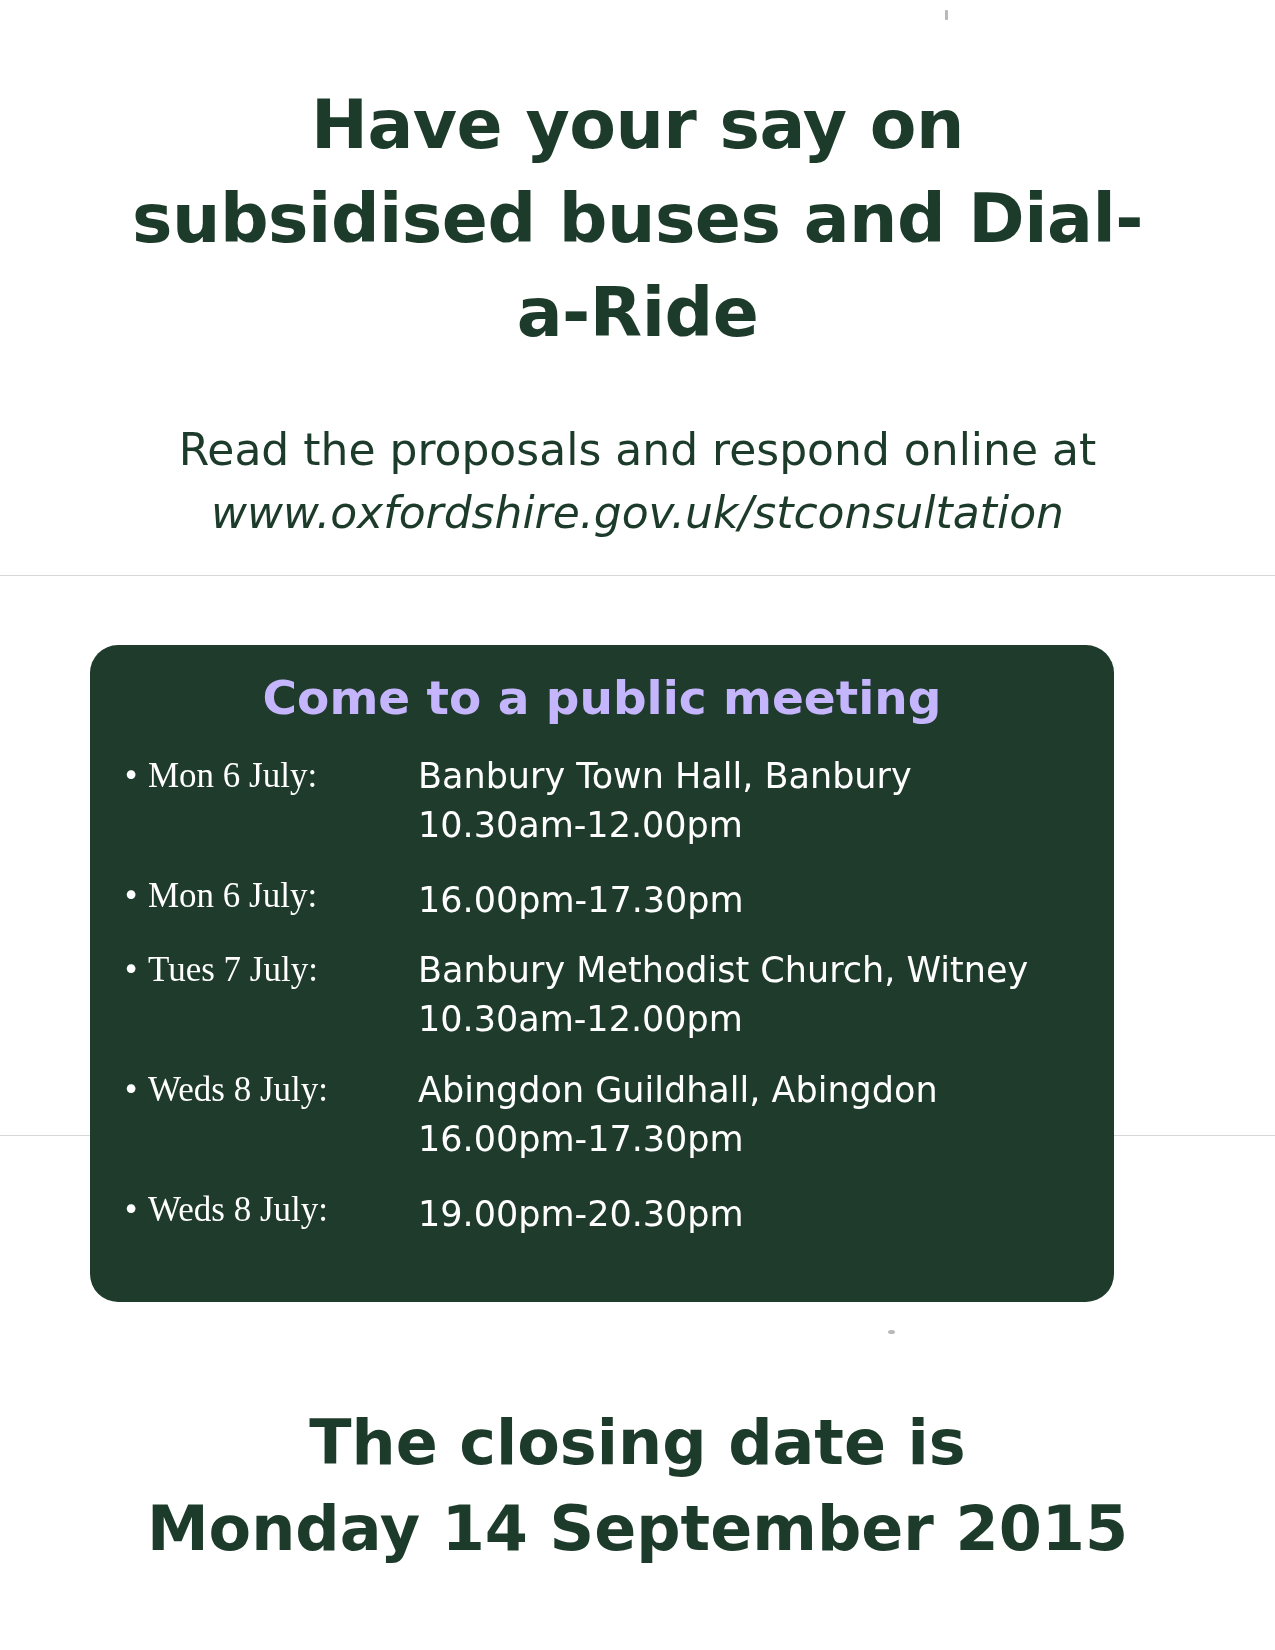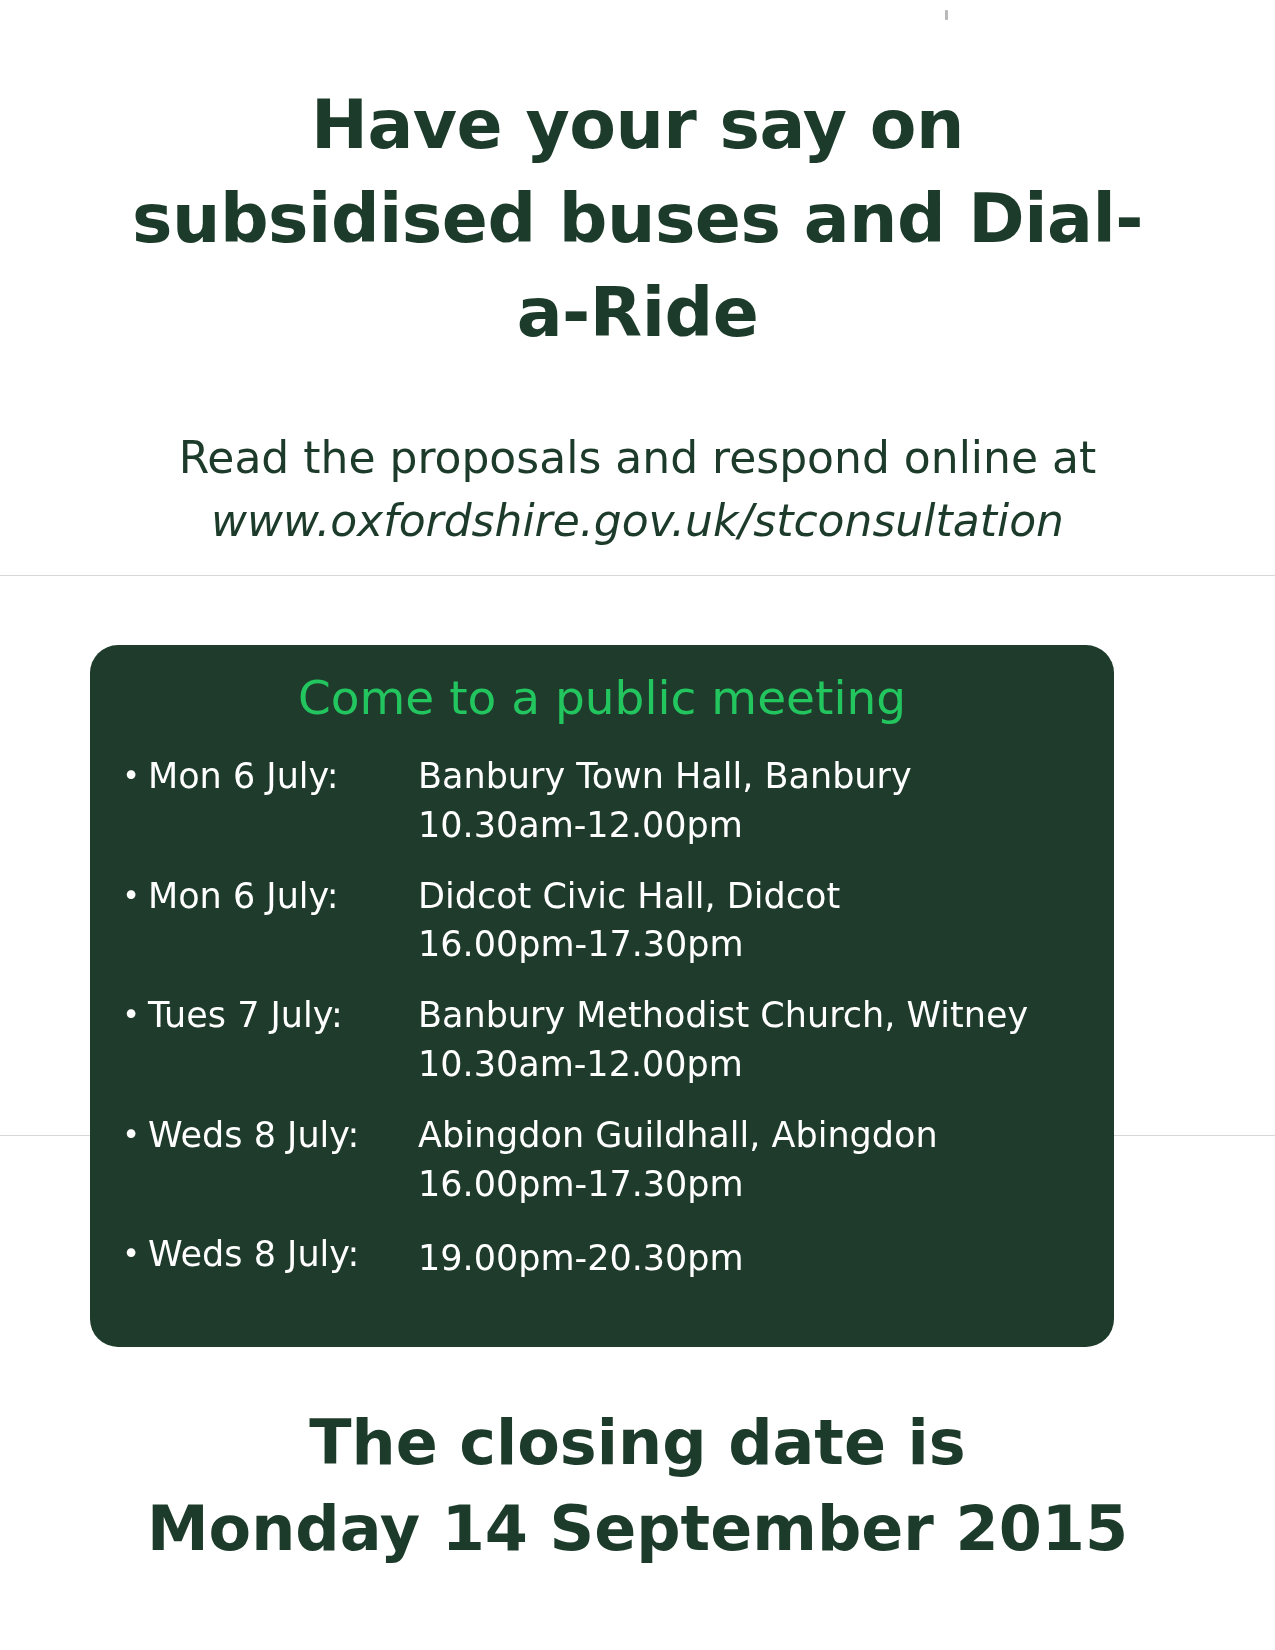--- a/index.html
+++ b/index.html
@@ -52,21 +52,21 @@
     margin: 0;
     padding: 78px 120px 0 120px;
     letter-spacing: -0.5px;
   }
 
   .subhead {
     text-align: center;
     font-size: 44px;
     line-height: 1.42;
     color: #1d3b2a;
-    margin: 16px;
+    margin: 8px;
     padding: 52px 60px 0 60px;
   }
   .subhead .url {
     display: block;
     white-space: nowrap;
     font-style: italic;
   }
 
   .panel {
     position: absolute;
@@ -75,24 +75,24 @@
     width: 1024px;
     background: #1f3b2c;
     border-radius: 28px;
     padding: 22px 0 40px 0;
     box-sizing: border-box;
     color: #ffffff;
   }
 
   .panel-title {
     text-align: center;
-    font-weight: normal;
+    font-weight: bold;
     font-size: 47px;
     line-height: 1.3;
-    color: #22c55e;
+    color: #c4b5fd;
     margin: 0 0 26px 0;
   }
 
   .meeting-list {
     margin: 0;
     padding: 0;
     list-style: none;
   }
 
   .meeting {
@@ -108,20 +108,21 @@
     text-align: center;
     font-size: 30px;
     line-height: 1.45;
     color: #ffffff;
   }
   .meeting-date {
     flex: 0 0 270px;
     width: 270px;
     color: #ffffff;
     white-space: nowrap;
+    font-family: Liberation Serif, serif;
   }
   .meeting-details {
     flex: 1 1 auto;
   }
   .venue {
     display: block;
     color: #ffffff;
     white-space: nowrap;
   }
   .time {
@@ -172,21 +173,20 @@
         <span class="meeting-details">
           <span class="venue">Banbury Town Hall, Banbury</span>
           <span class="time">10.30am-12.00pm</span>
         </span>
       </li>
 
       <li class="meeting">
         <span class="bullet">•</span>
         <span class="meeting-date">Mon 6 July:</span>
         <span class="meeting-details">
-          <span class="venue">Didcot Civic Hall, Didcot</span>
           <span class="time">16.00pm-17.30pm</span>
         </span>
       </li>
 
       <li class="meeting">
         <span class="bullet">•</span>
         <span class="meeting-date">Tues 7 July:</span>
         <span class="meeting-details">
           <span class="venue">Banbury Methodist Church, Witney</span>
           <span class="time">10.30am-12.00pm</span>

